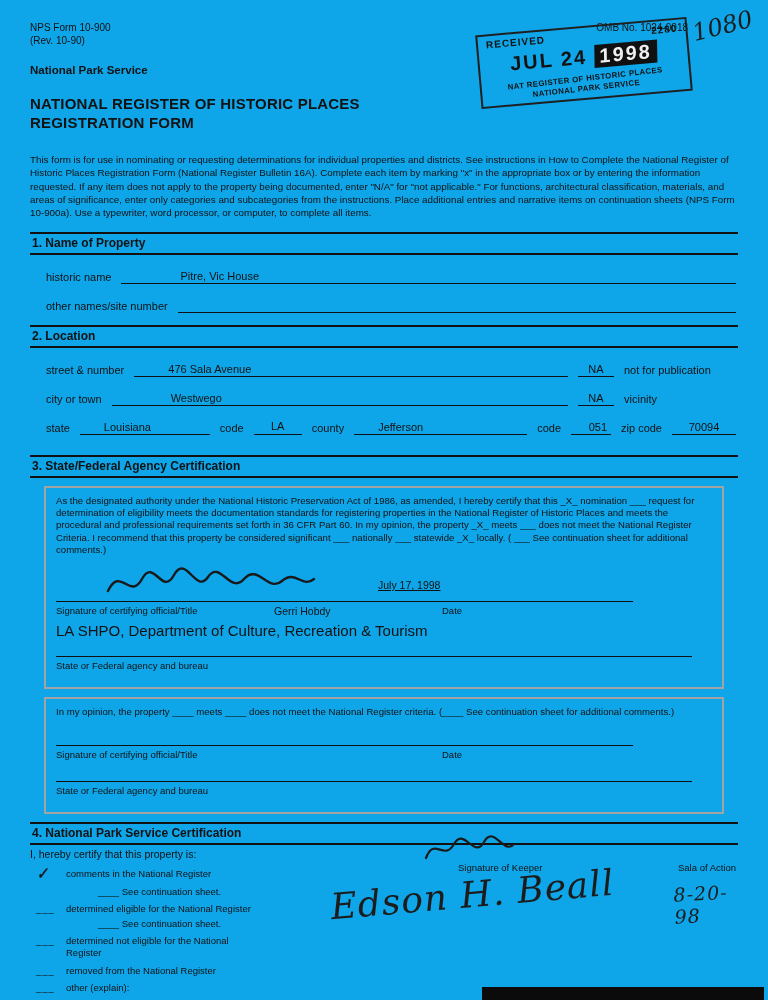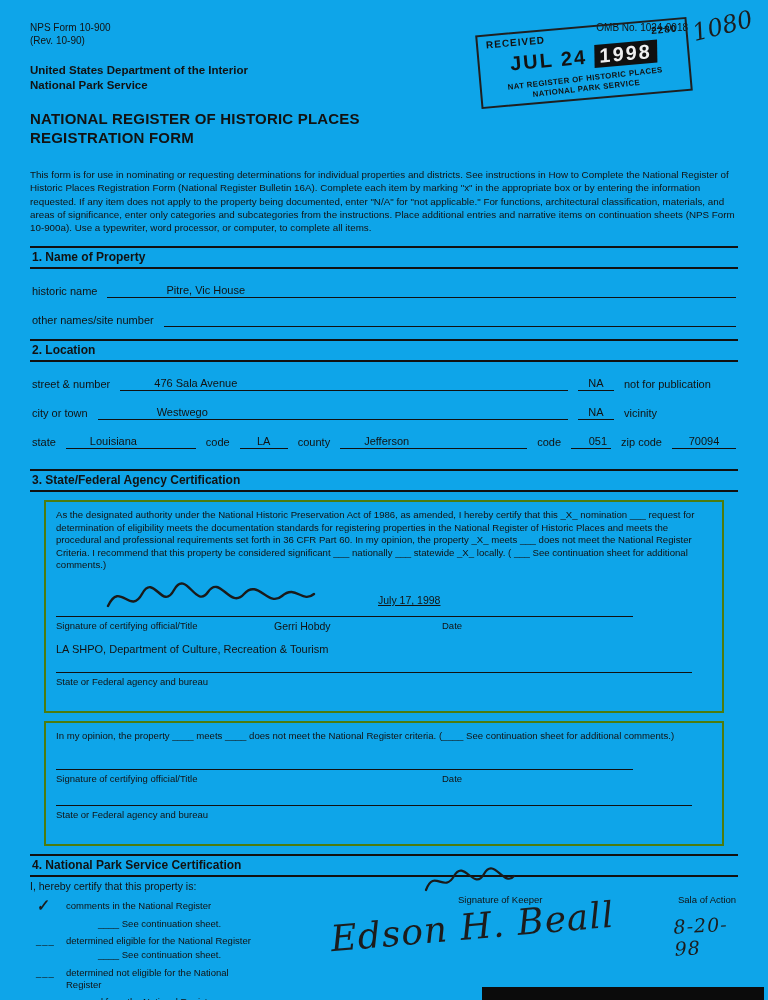--- a/index.html
+++ b/index.html
@@ -32,40 +32,40 @@
 
   .intro { margin-top:20px; font-size:9.8px; line-height:1.36; }
 
   
   .rule { border-top:2px solid #111; height:0; }
   .sec-title { font-size:12px; font-weight:bold; padding:2px 0 3px 2px; }
   section { display:block; }
   .s1 { margin-top:12px; } .s2 { margin-top:12px; } .s3 { margin-top:20px; } .s4 { margin-top:8px; }
 
   
-  .frow { display:flex; align-items:flex-end; column-gap:10px; font-size:11px; margin:14px 2px 0 2px; }
+  .frow { display:flex; align-items:flex-end; column-gap:10px; font-size:11px; margin:14px 2px 0 16px; }
   .flabel { white-space:nowrap; padding-bottom:1px; }
   .fline { border-bottom:1.5px solid #111; display:flex; align-items:flex-end; min-height:15px; }
   .grow { flex:1; }
   .fval { padding:0 4px 1px 4px; white-space:nowrap; }
   .ml30 { margin-left:30px; } .ml55 { margin-left:55px; } .ml20 { margin-left:20px; }
   .na-line { width:36px; justify-content:center; }
   .suffix { width:112px; padding-bottom:1px; }
   .w130 { width:130px; } .w48 { width:48px; justify-content:center;align-items:center; } .w140 { width:140px; }
   .w40 { width:40px; justify-content:flex-end; } .w64 { width:64px; justify-content:center; }
 
   
-  .cert-box { border:2px solid #4d7c0f; margin:8px 14px 0 14px; padding:7px 10px 18px 10px; font-size:9.6px; line-height:1.3; }
+  .cert-box { border:2px solid #a3a3a3; margin:8px 14px 0 14px; padding:7px 10px 10px 10px; font-size:9.6px; line-height:1.3; }
   .sig-zone { position:relative; height:44px; }
   .scribble { position:absolute; left:48px; bottom:-4px; }
   .sig-date { position:absolute; left:322px; bottom:8px; font-size:10.5px;text-decoration:underline; }
   .sigline { border-bottom:1.5px solid #111; width:88%; }
   .lab-row { display:grid; grid-template-columns:218px 168px 1fr; margin-top:3px; font-size:9.5px; }
   .typed-name { font-size:10.5px; }
-  .agency-line { margin-top:9px; font-size:11px; }
+  .agency-line { margin-top:3px; font-size:15px; }
   .longline { border-bottom:1.5px solid #111; width:97%; margin-top:15px; }
   .bureau { margin:3px 0 5px 0; font-size:9.5px; }
   .mt26 { margin-top:26px; } .mt20 { margin-top:20px; }
 
   
   .s4-content { position:relative; height:178px; margin-top:3px; }
   .cert-intro { font-size:10.5px; }
   .checklist { margin:8px 0 0 6px; width:280px; font-size:9.5px; line-height:1.3; }
   .chk-item { display:flex; column-gap:8px; margin-top:5px; }
   .chk-blank { white-space:nowrap; width:22px; flex:none; letter-spacing:1px; }
@@ -104,21 +104,20 @@
       <span>JUL 24</span>
       <span class="stamp-year">1998</span>
     </div>
     <div class="stamp-org">
       <div>NAT REGISTER OF HISTORIC PLACES</div>
       <div>NATIONAL PARK SERVICE</div>
     </div>
   </div>
 
   <div class="dept">
-    <div>United States Department of the Interior</div>
     <div>National Park Service</div>
   </div>
 
   <div class="doc-title">
     <div>NATIONAL REGISTER OF HISTORIC PLACES</div>
     <div>REGISTRATION FORM</div>
   </div>
 
   <p class="intro">This form is for use in nominating or requesting determinations for individual properties and districts.  See instructions in How to Complete the National Register of Historic Places Registration Form (National Register Bulletin 16A).  Complete each item by marking "x" in the appropriate box or by entering the information requested.  If any item does not apply to the property being documented, enter "N/A" for "not applicable."  For functions, architectural classification, materials, and areas of significance, enter only categories and subcategories from the instructions.  Place additional entries and narrative items on continuation sheets (NPS Form 10-900a).  Use a typewriter, word processor, or computer, to complete all items.</p>
 

